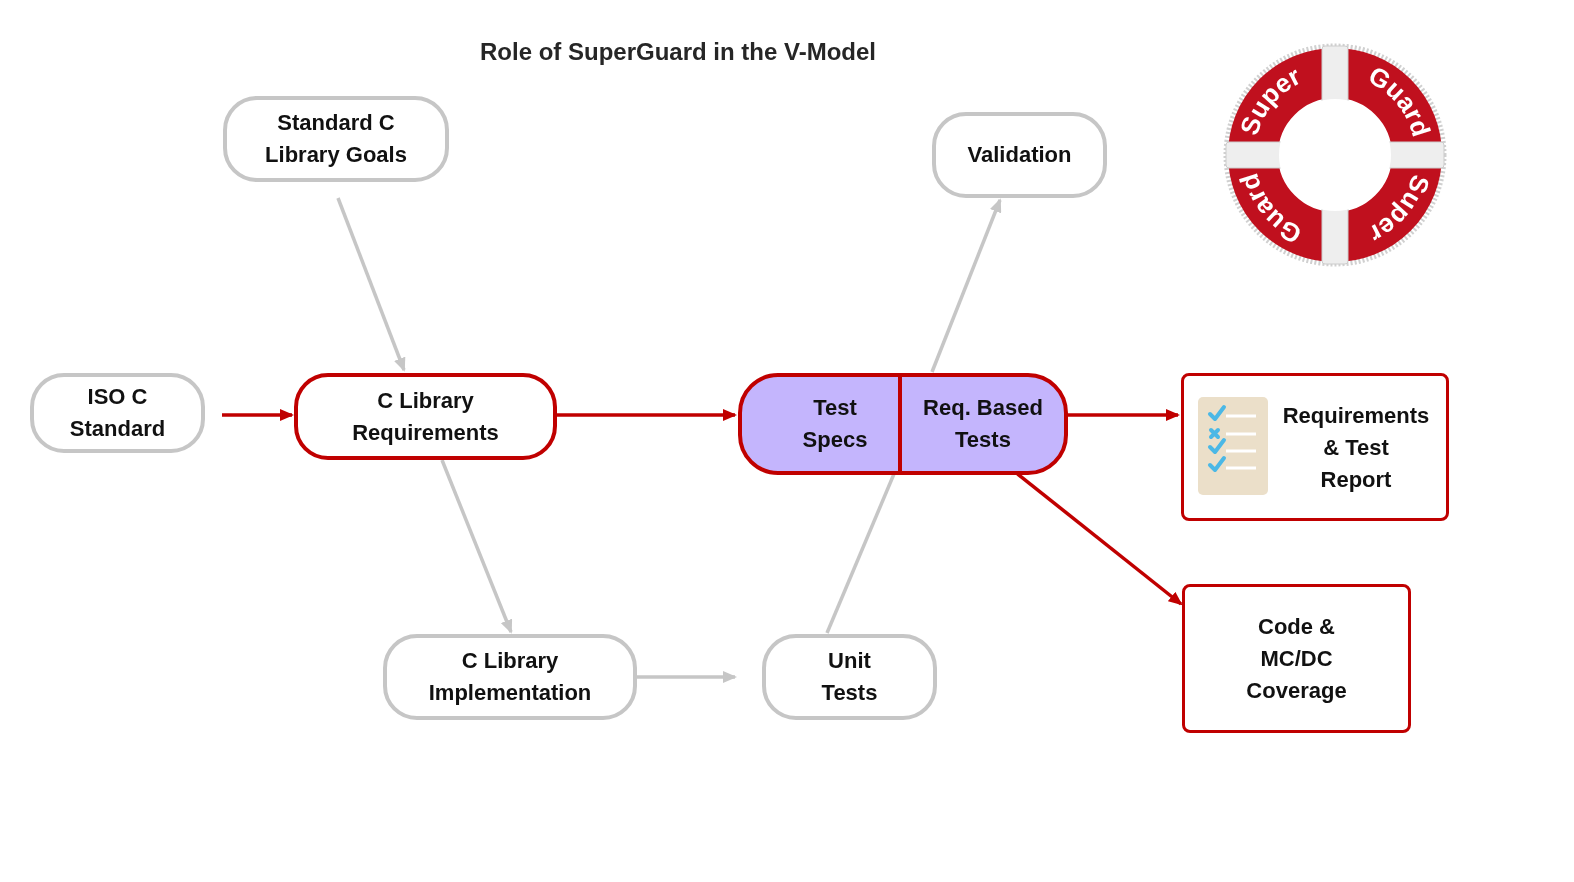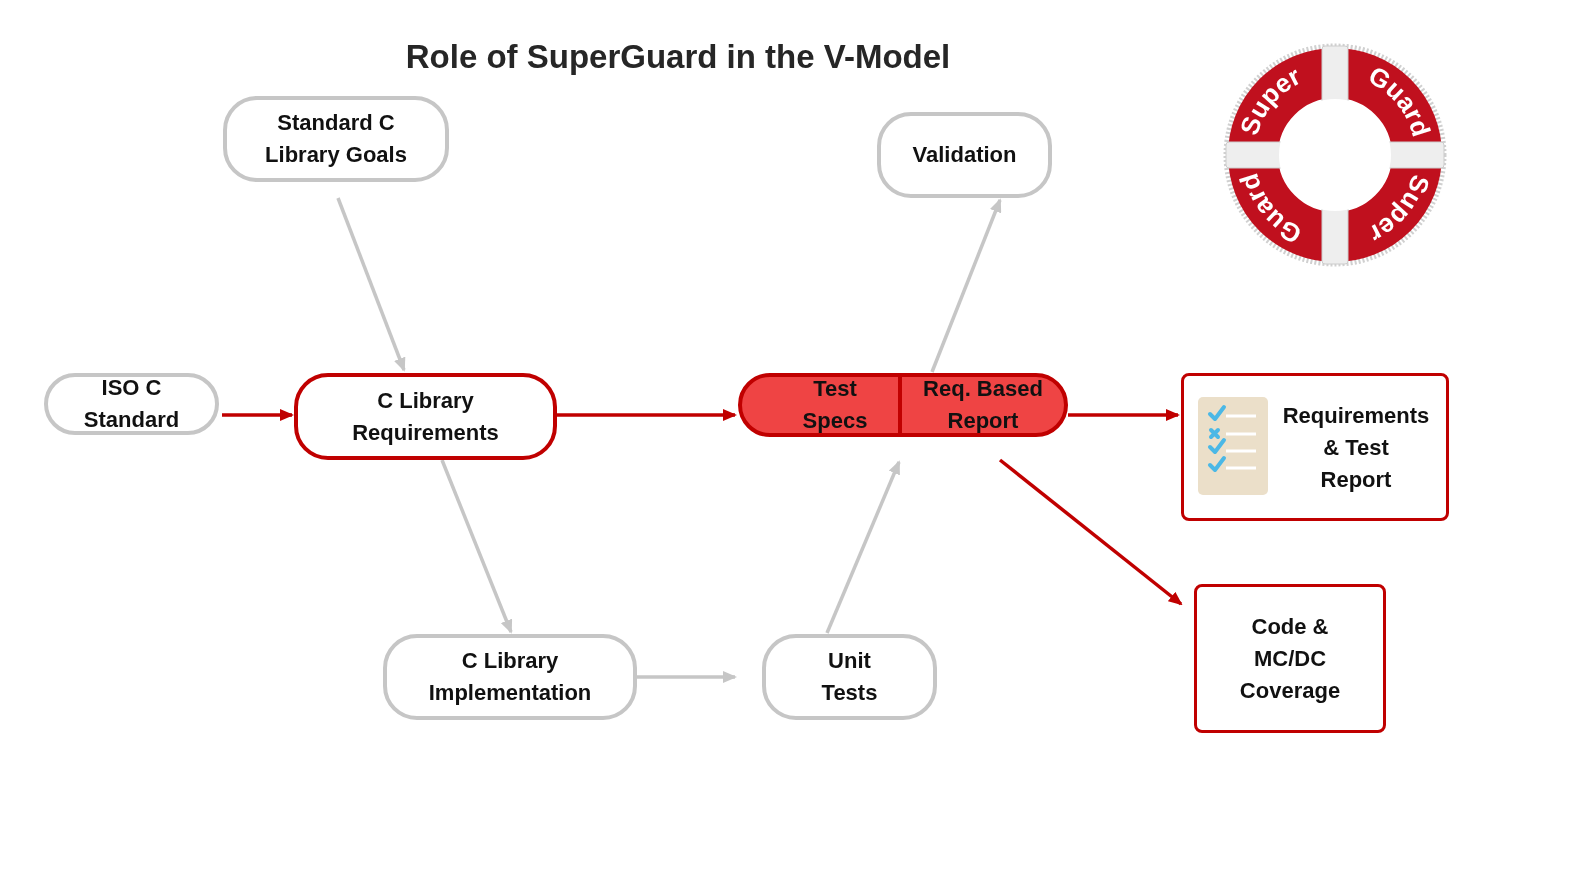--- a/index.html
+++ b/index.html
@@ -1,30 +1,30 @@
 <!DOCTYPE html>
 <html><head>
 <meta charset="utf-8">
 <style>
   html, body { margin: 0; padding: 0; background: #ffffff; }
   body { width: 1574px; height: 882px; position: relative; overflow: hidden;
          font-family: "Liberation Sans", "DejaVu Sans", sans-serif; }
   .title { position: absolute; left: 370px; top: 38px; width: 616px; text-align: center;
-           font-size: 33px; font-weight: bold; color: #262626; letter-spacing: 0px; }
+           font-size: 24px; font-weight: bold; color: #262626; letter-spacing: 0px; }
   svg.connectors { position: absolute; left: 0; top: 0; width: 1574px; height: 882px; }
   .node { position: absolute; box-sizing: border-box; background: #fff;
           display: flex; align-items: center; justify-content: center; text-align: center;
           font-size: 22px; font-weight: bold; color: #111; line-height: 32px; }
   .node .label { white-space: pre-line; }
   .pill-gray { border: 4px solid #c6c6c6; border-radius: 34px; }
   .pill-red  { border: 4px solid #c00000; border-radius: 34px; }
   .box-red   { border: 3px solid #c00000; border-radius: 8px; }
-  .split { position: absolute; left: 738px; top: 373px; width: 330px; height: 64px;
+  .split { position: absolute; left: 738px; top: 373px; width: 330px; height: 102px;
            box-sizing: border-box; border: 4px solid #c00000; border-radius: 40px;
-           background: #ef4444; display: flex; }
+           background: #c4b5fd; display: flex; }
   .split .half { flex: 1; display: flex; align-items: center; justify-content: center;
                  text-align: center; font-size: 22px; font-weight: bold; color: #111; line-height: 32px;
                  white-space: pre-line; }
   .split .half.left { flex: 0 0 160px; border-right: 4px solid #c00000; padding-left: 30px; box-sizing: border-box; }
   .report-icon { position: absolute; left: 1198px; top: 397px; width: 70px; height: 98px;
                  background: #ebdfc9; border-radius: 5px; }
   .report-label { position: absolute; left: 1270px; top: 400px; width: 172px; text-align: center;
                   font-size: 22px; font-weight: bold; color: #111; line-height: 32px; white-space: pre-line; }
   .logo { position: absolute; left: 1222px; top: 42px; width: 226px; height: 226px; }
 </style>
@@ -49,21 +49,21 @@
   <line x1="338" y1="198" x2="404" y2="370" stroke="#c6c6c6" stroke-width="3.5" marker-end="url(#ah-gray)"></line>
   <line x1="557" y1="415" x2="735" y2="415" stroke="#c00000" stroke-width="3.5" marker-end="url(#ah-red-big)"></line>
   <line x1="442" y1="460" x2="511" y2="632" stroke="#c6c6c6" stroke-width="3.5" marker-end="url(#ah-gray)"></line>
   <line x1="637" y1="677" x2="735" y2="677" stroke="#c6c6c6" stroke-width="3.5" marker-end="url(#ah-gray)"></line>
   <line x1="827" y1="633" x2="899" y2="462" stroke="#c6c6c6" stroke-width="3.5" marker-end="url(#ah-gray)"></line>
   <line x1="932" y1="372" x2="1000" y2="200" stroke="#c6c6c6" stroke-width="3.5" marker-end="url(#ah-gray)"></line>
   <line x1="1068" y1="415" x2="1178" y2="415" stroke="#c00000" stroke-width="3.5" marker-end="url(#ah-red-big)"></line>
   <line x1="1000" y1="460" x2="1181" y2="604" stroke="#c00000" stroke-width="3.5" marker-end="url(#ah-red-big)"></line>
 </svg>
 
-<div class="node pill-gray" style="left:44px; top:373px; width:175px; height:62px;">
+<div class="node pill-gray" style="left:30px; top:373px; width:175px; height:80px;">
   <span class="label">ISO C
 Standard</span>
 </div>
 
 <div class="node pill-gray" style="left:223px; top:96px; width:226px; height:86px;">
   <span class="label">Standard C
 Library Goals</span>
 </div>
 
 <div class="node pill-red" style="left:294px; top:373px; width:263px; height:87px;">
@@ -78,24 +78,24 @@
 
 <div class="node pill-gray" style="left:762px; top:634px; width:175px; height:86px;">
   <span class="label">Unit
 Tests</span>
 </div>
 
 <div class="split">
   <div class="half left">Test
 Specs</div>
   <div class="half right">Req. Based
-Report</div>
+Tests</div>
 </div>
 
-<div class="node pill-gray" style="left:877px; top:112px; width:175px; height:86px;">
+<div class="node pill-gray" style="left:932px; top:112px; width:175px; height:86px;">
   <span class="label">Validation</span>
 </div>
 
 <div class="node box-red" style="left:1181px; top:373px; width:268px; height:148px;"></div>
 <div class="report-icon">
   <svg width="70" height="98" viewBox="0 0 70 98">
     <g stroke="#4bb8e6" stroke-width="4" fill="none" stroke-linecap="round" stroke-linejoin="round">
       <path d="M12,17 L17,22 L26,10"></path>
       <path d="M13,33 L20,40 M20,33 L13,40"></path>
       <path d="M12,50 L17,55 L26,43"></path>
@@ -106,21 +106,21 @@
       <line x1="28" y1="37" x2="58" y2="37"></line>
       <line x1="28" y1="54" x2="58" y2="54"></line>
       <line x1="28" y1="71" x2="58" y2="71"></line>
     </g>
   </svg>
 </div>
 <div class="report-label">Requirements
 &amp; Test
 Report</div>
 
-<div class="node box-red" style="left:1182px; top:584px; width:192px; height:149px;margin-left:12px;">
+<div class="node box-red" style="left:1182px; top:584px; width:229px; height:149px;">
   <span class="label">Code &amp;
 MC/DC
 Coverage</span>
 </div>
 
 <div class="logo">
   <svg width="226" height="226" viewBox="0 0 226 226">
     <defs>
       <path id="arcTop" d="M 33,113 A 80,80 0 0 1 193,113"></path>
       <path id="arcBot" d="M 193,113 A 80,80 0 0 1 33,113"></path>

